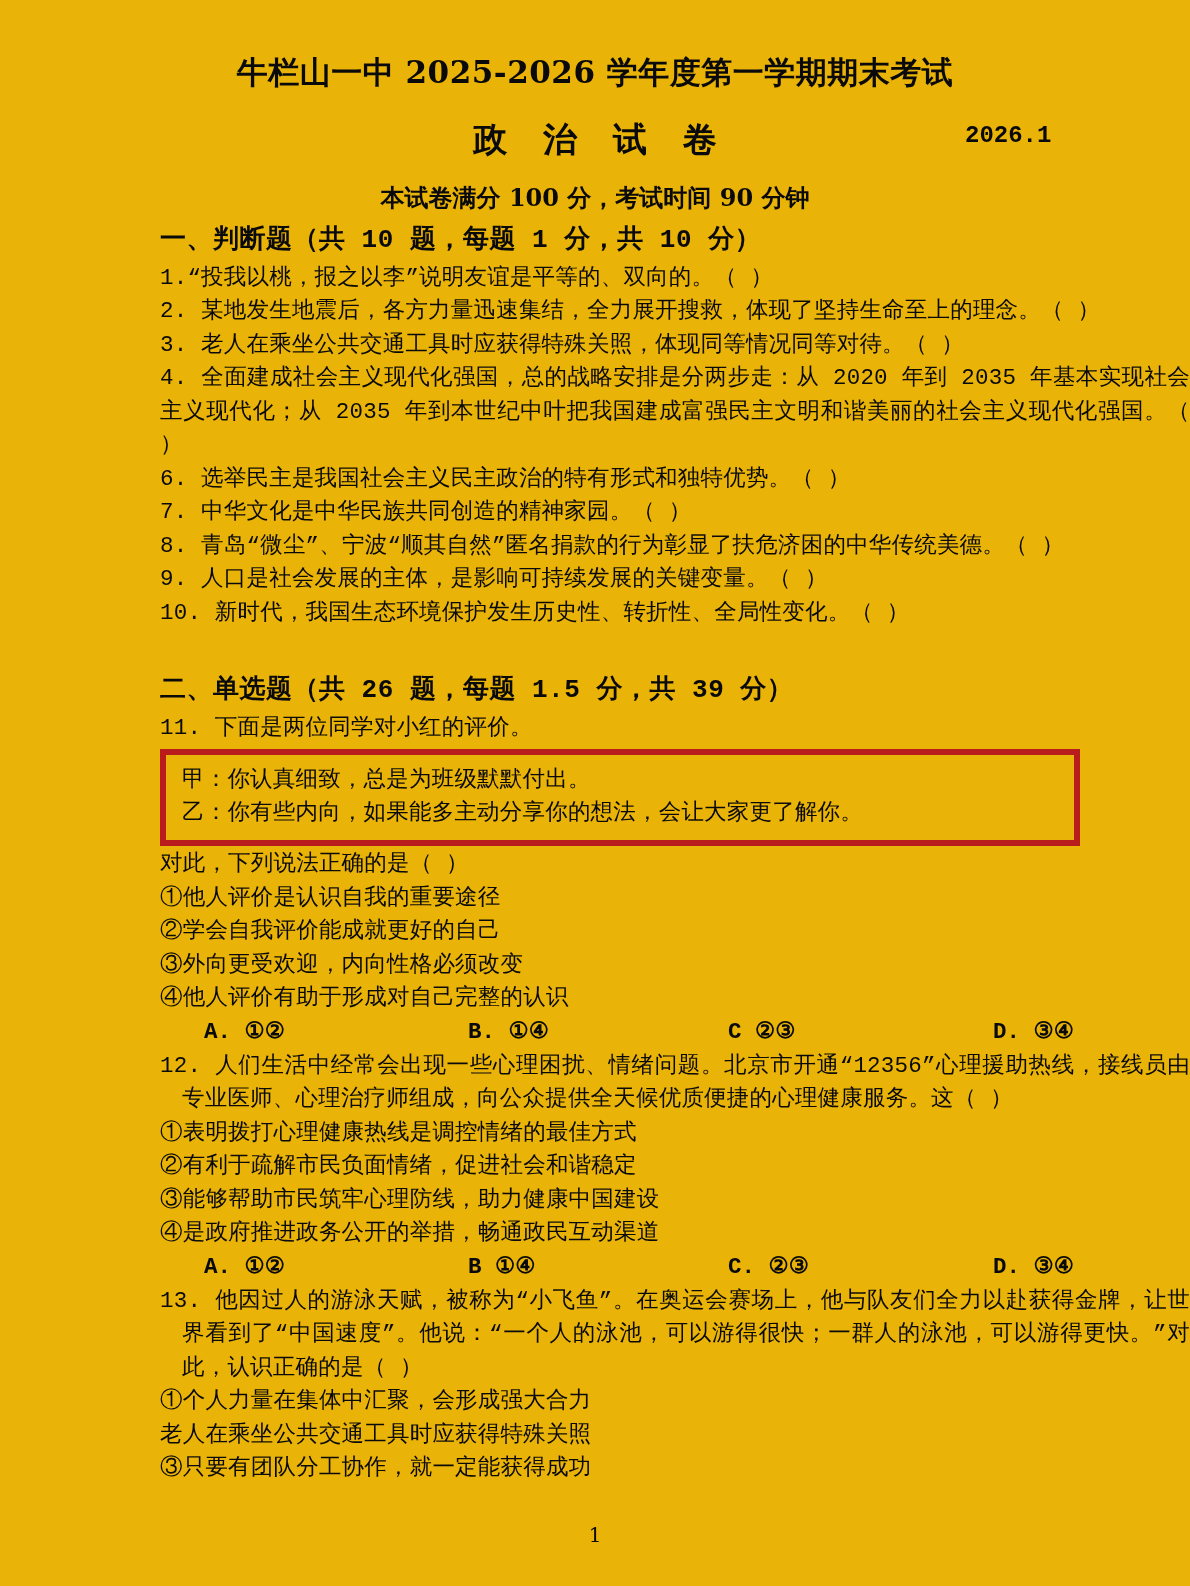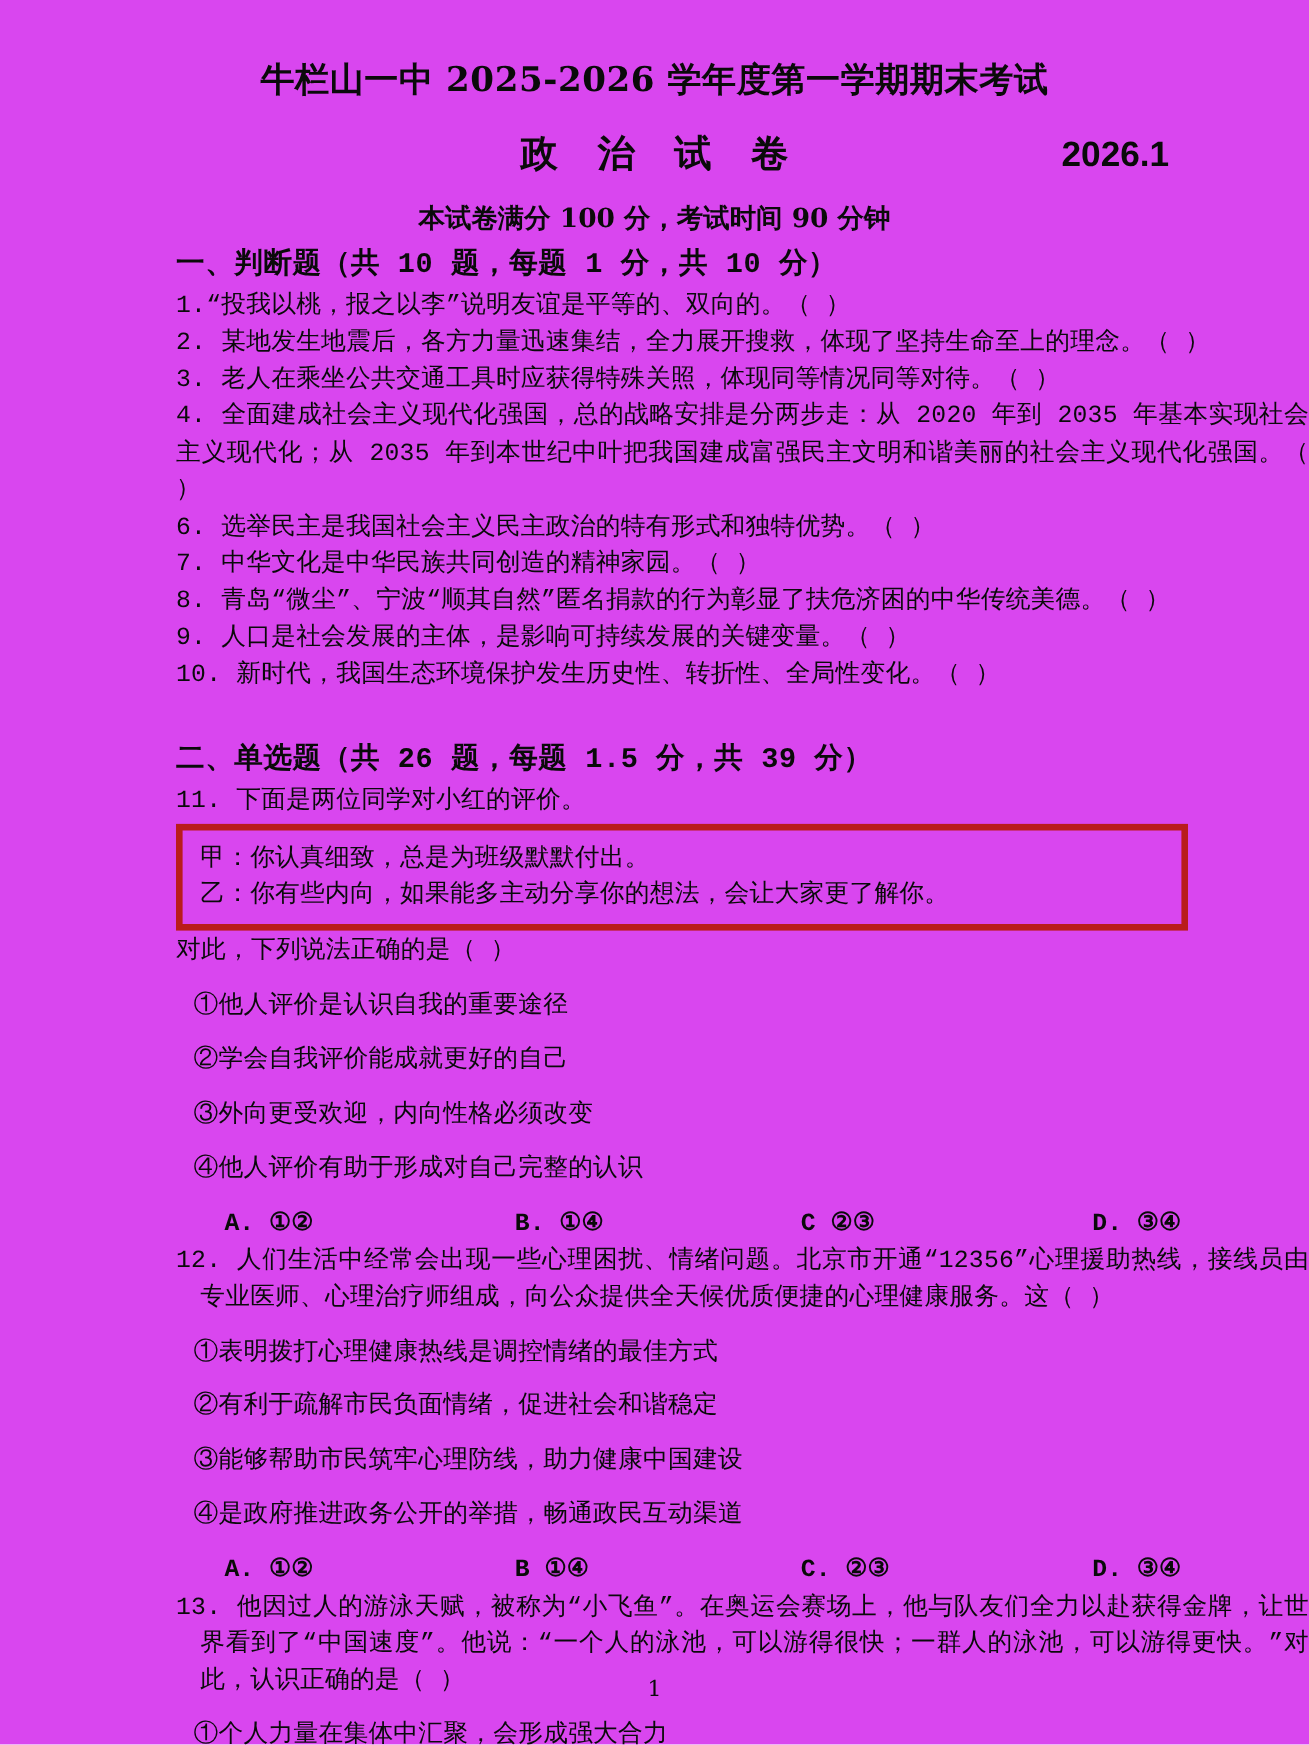--- a/index.html
+++ b/index.html
@@ -14,21 +14,21 @@
     font-family: "DejaVu Serif", "Liberation Serif", serif;
     color: #0a0a0a;
     overflow: hidden;
   }
 
   .page {
     position: absolute;
     left: 0; top: 0;
     width: 1190px;
     height: 1586px;
-    background: #d946ef;
+    background: #eab308;
   }
 
   
   .exam-title {
     position: absolute;
     left: 0; top: 52px;
     width: 1190px;
     text-align: center;
     font-size: 31px;
     font-weight: bold;
@@ -47,23 +47,23 @@
     width: 1190px;
     text-align: center;
     font-size: 34px;
     font-weight: bold;
     letter-spacing: 12px;
     text-indent: 12px;
   }
   .exam-date {
     position: absolute;
     left: 965px; top: 5px;
-    font-size: 32px;
-    font-weight: bold;
-    font-family: Liberation Sans, sans-serif;
+    font-size: 24px;
+    font-weight: bold;
+    font-family: Liberation Mono, monospace;
   }
   .exam-note {
     position: absolute;
     left: 0; top: 182px;
     width: 1190px;
     text-align: center;
     font-size: 24px;
     font-weight: bold;
   }
 
@@ -89,21 +89,21 @@
     letter-spacing: 0.2px;
     text-align: justify;
   }
   .q.hang {
     padding-left: 22px;
     text-indent: -22px;
   }
   .opt-item {
     font-size: 22.5px;
     line-height: 33.5px;
-    margin: 16px;
+    margin: 0;
     letter-spacing: 0.2px;
   }
 
   
   .choices {
     position: relative;
     height: 34px;
     font-size: 22.5px;
     line-height: 33.5px;
     font-weight: bold;

